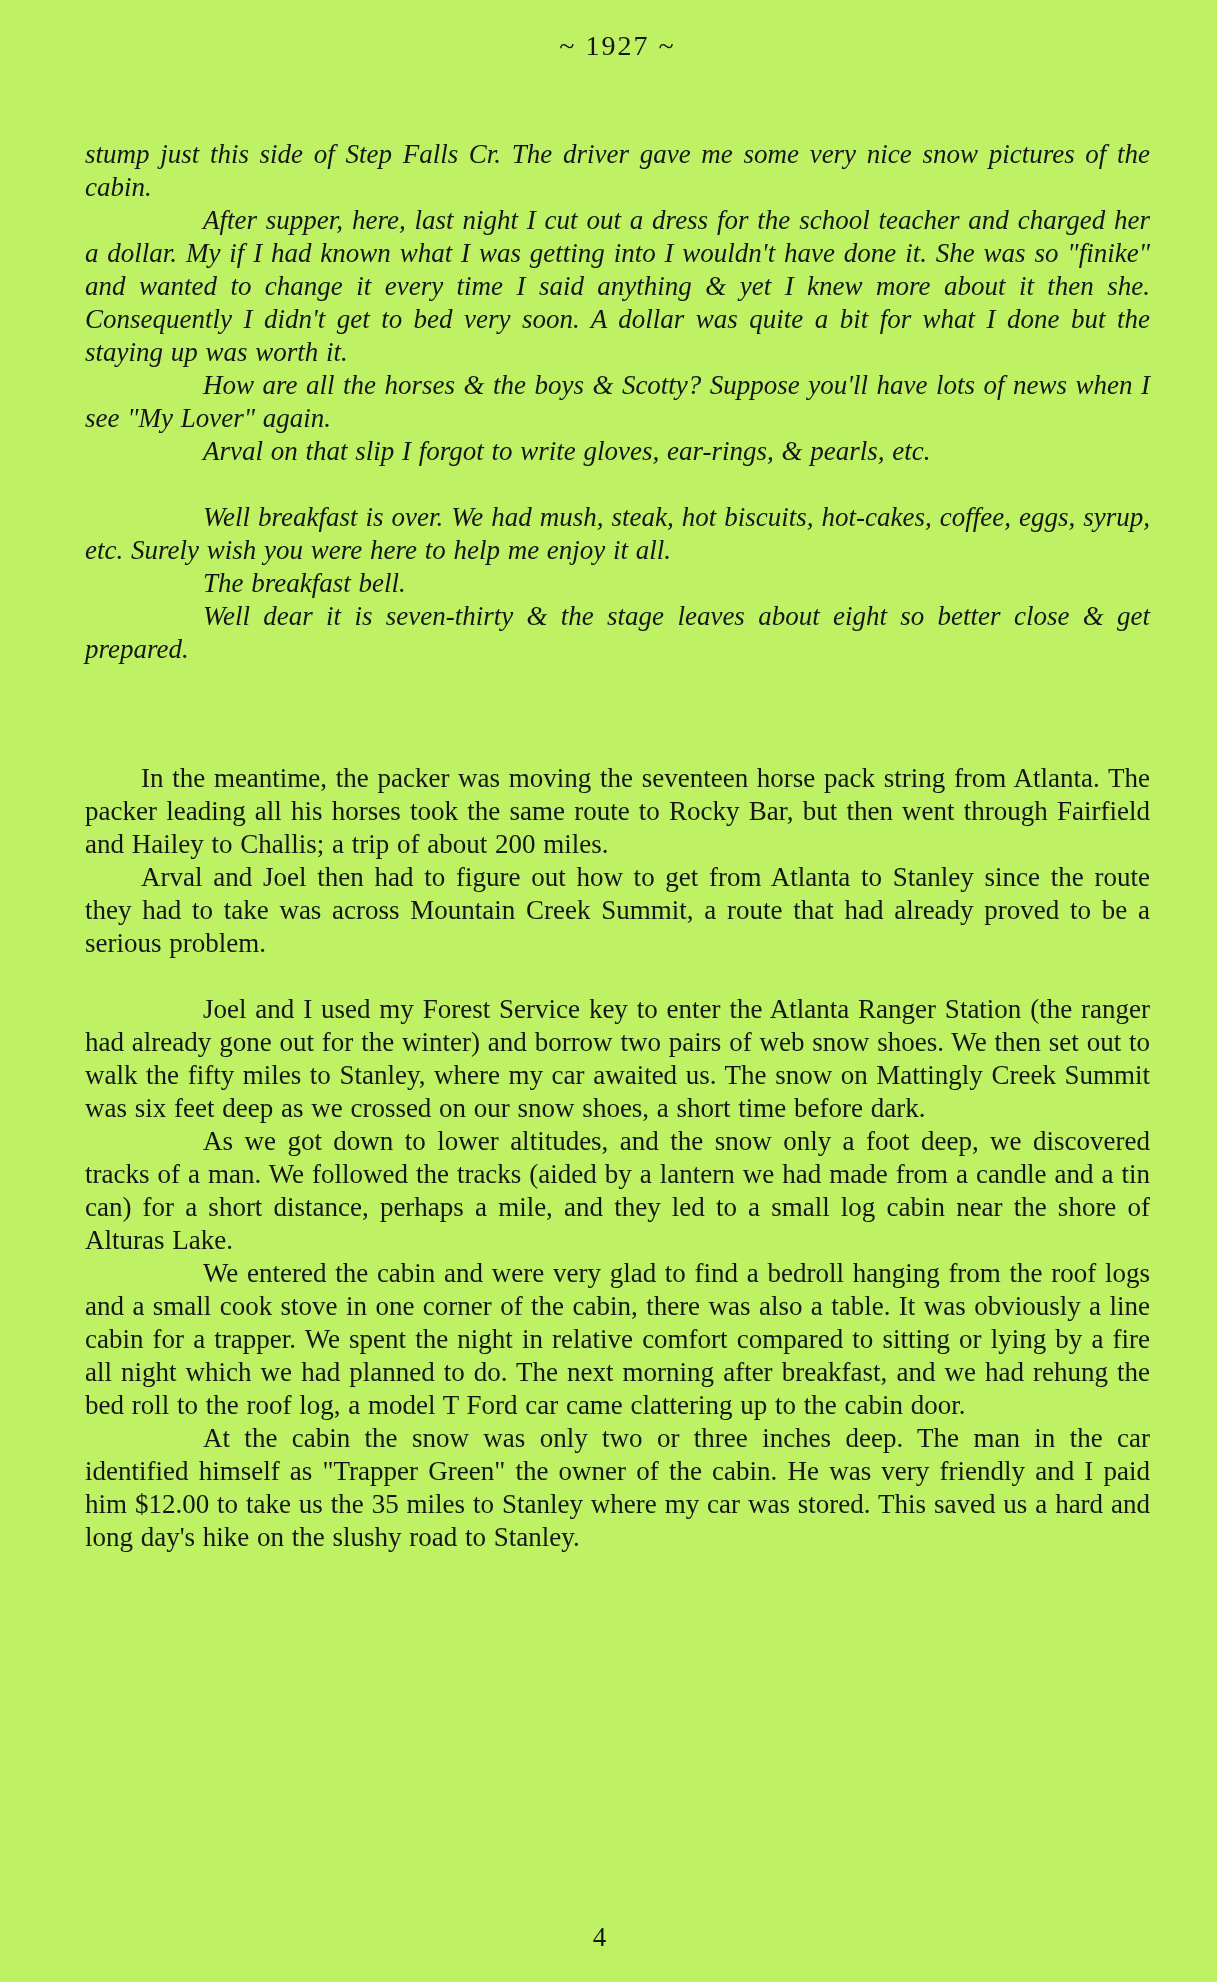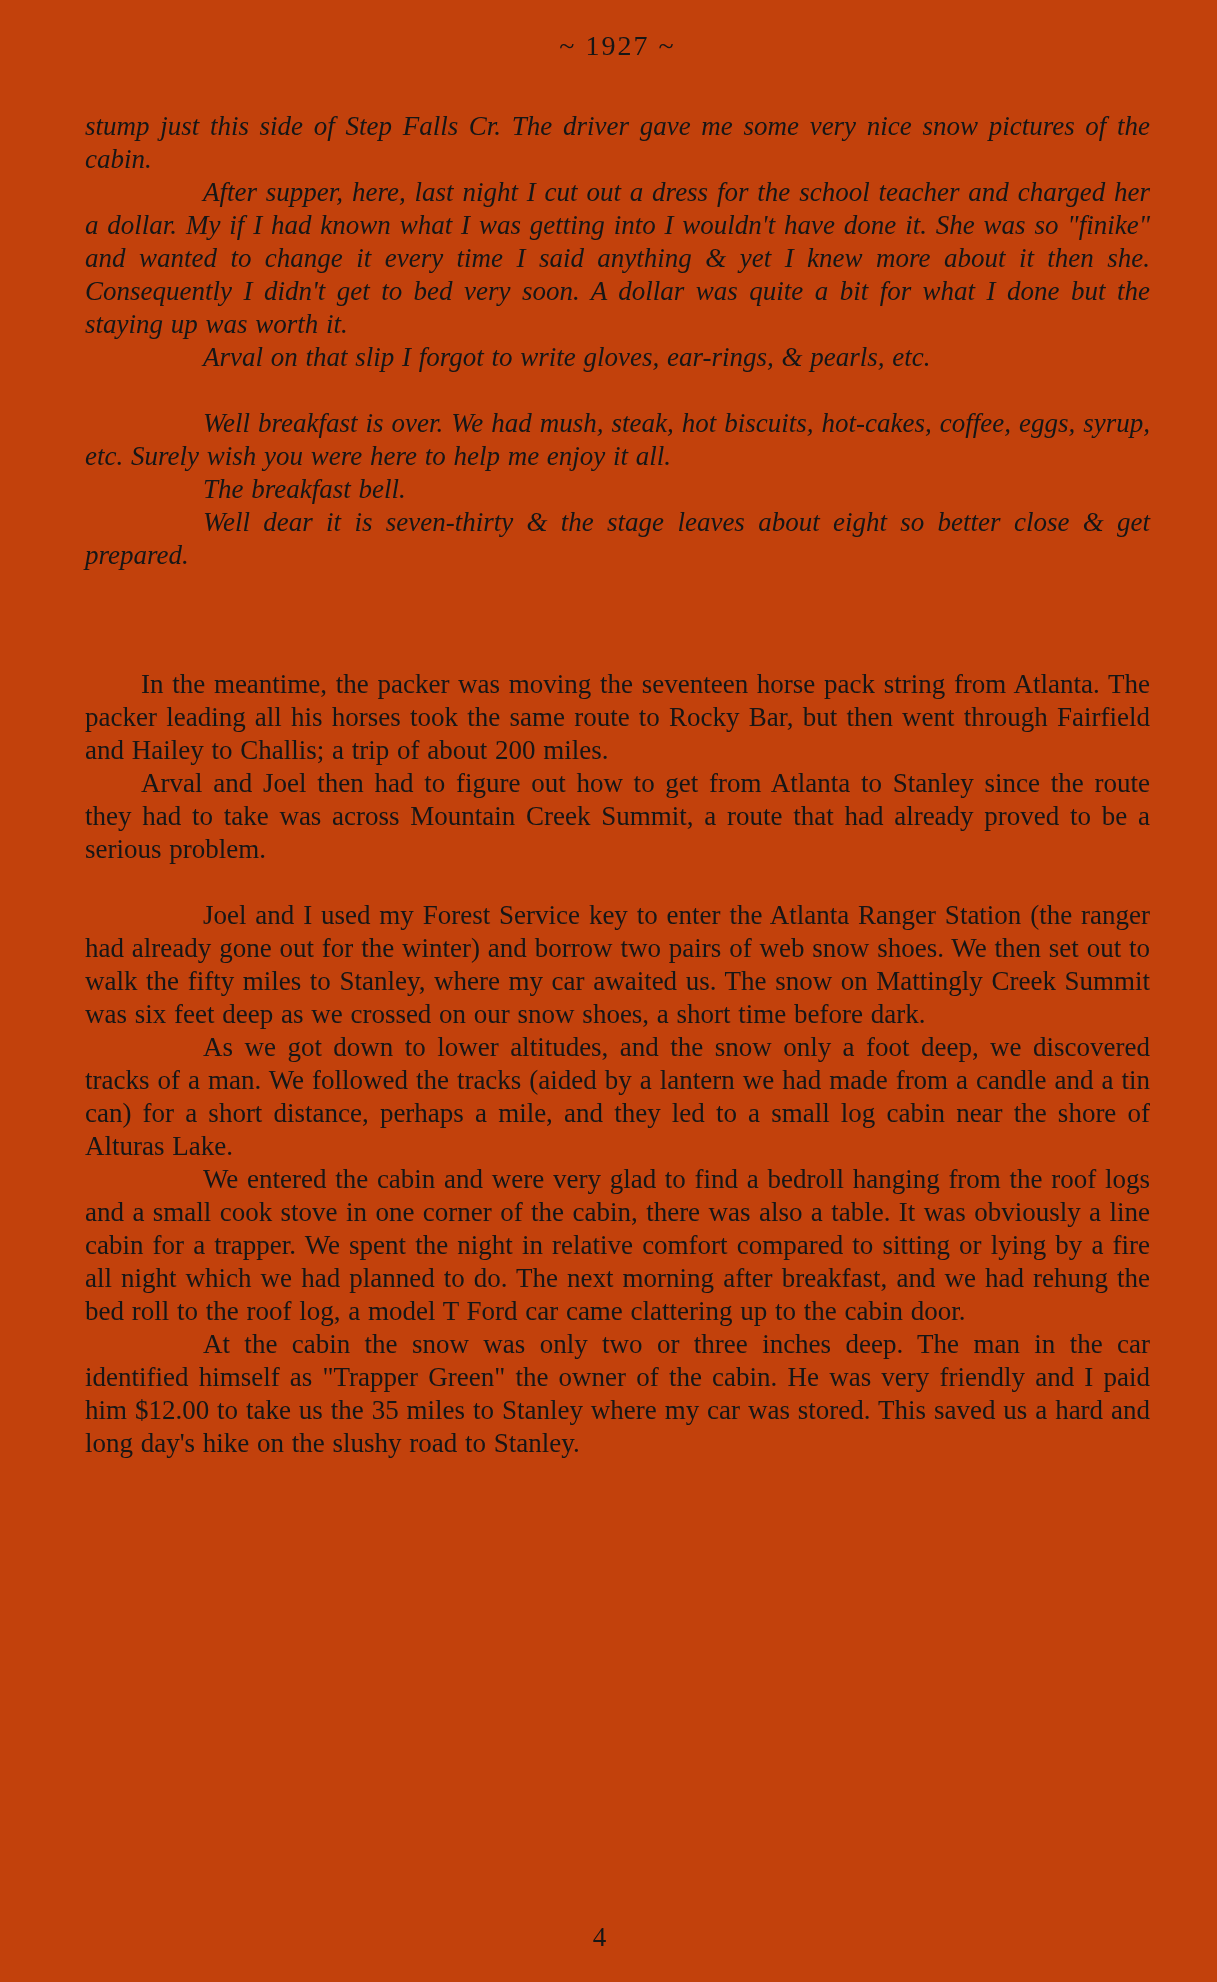--- a/index.html
+++ b/index.html
@@ -1,34 +1,34 @@
 <!DOCTYPE html>
 <html><head>
 <meta charset="utf-8">
 <style>
   html,body{margin:0;padding:0;background:#e8e8e8;}
   .page{
     position:relative;
     width:1217px;height:1982px;
     margin:0 auto;
-    background:#c2410c;
+    background:#bef264;
     color:#161616;
     font-family:"Liberation Serif", serif;
     overflow:hidden;
     box-sizing:border-box;
     padding:28px 67px 0 85px;
   }
   .page-header{
     text-align:center;
     font-size:28px;
     line-height:36px;
     letter-spacing:2px;
   }
   .text-block{ text-align:justify; }
-  .letter-block{ margin-top:46px; }
+  .letter-block{ margin-top:74px; }
   .narrative-block{ margin-top:96px;font-family:Liberation Serif, serif; }
   .para{
     margin:0;
     font-size:27px;
     line-height:33px;
     word-spacing:1px;
   }
   .letter-block .para{ font-style:italic; }
   .indent-none{ text-indent:0; }
   .indent-small{ text-indent:56px; }
@@ -45,20 +45,21 @@
 </style>
 </head>
 <body>
 
 <div class="page">
   <div class="page-header">~ 1927 ~</div>
 
   <div id="letter-block" class="text-block letter-block">
       <p class="para indent-none"><span class="it">stump just this side of Step Falls Cr.  The driver gave me some very nice snow pictures of the cabin.</span></p>
       <p class="para indent-large"><span class="it">After supper, here, last night I cut out a dress for the school teacher and charged her a dollar.  My if I had known what I was getting into I wouldn't have done it.  She was so "finike" and wanted to change it every time I said anything &amp; yet I knew more about it then she.  Consequently I didn't get to bed very soon.   A dollar was quite a bit for what I done but the staying up was worth it.</span></p>
+      <p class="para indent-large"><span class="it">How are all the horses &amp; the boys &amp; Scotty?  Suppose you'll have lots of news when I see "My Lover" again.</span></p>
       <p class="para indent-large"><span class="it">Arval on that slip I forgot to write gloves, ear-rings, &amp; pearls, etc.</span></p>
       <p class="para indent-large" style="margin-top: 33px;"><span class="it">Well breakfast is over.  We had mush, steak, hot biscuits, hot-cakes, coffee, eggs, syrup, etc.  Surely wish you were here to help me enjoy it all.</span></p>
       <p class="para indent-large"><span class="it">The breakfast bell.</span></p>
       <p class="para indent-large"><span class="it">Well dear it is seven-thirty &amp; the stage leaves about eight so better close &amp; get prepared.</span></p>
     </div>
 
   <div id="narrative-block" class="text-block narrative-block">
       <p class="para indent-small"><span class="ro">In the meantime, the packer was moving the seventeen horse pack string from Atlanta.  The packer leading all his horses took the same route to Rocky Bar, but then went through Fairfield and Hailey to Challis; a trip of about 200 miles.</span></p>
       <p class="para indent-small"><span class="ro">Arval and Joel then had to figure out how to get from Atlanta to Stanley since the route they had to take was across Mountain Creek Summit, a route that had already proved to be a serious problem.</span></p>
       <p class="para indent-large" style="margin-top: 33px;"><span class="ro">Joel and I used my Forest Service key to enter the Atlanta Ranger Station (the ranger had already gone out for the winter) and borrow two pairs of web snow shoes.  We then set out to walk the fifty miles to Stanley, where my car awaited us.  The snow on Mattingly Creek Summit was six feet deep as we crossed on our snow shoes, a short time before dark.</span></p>

